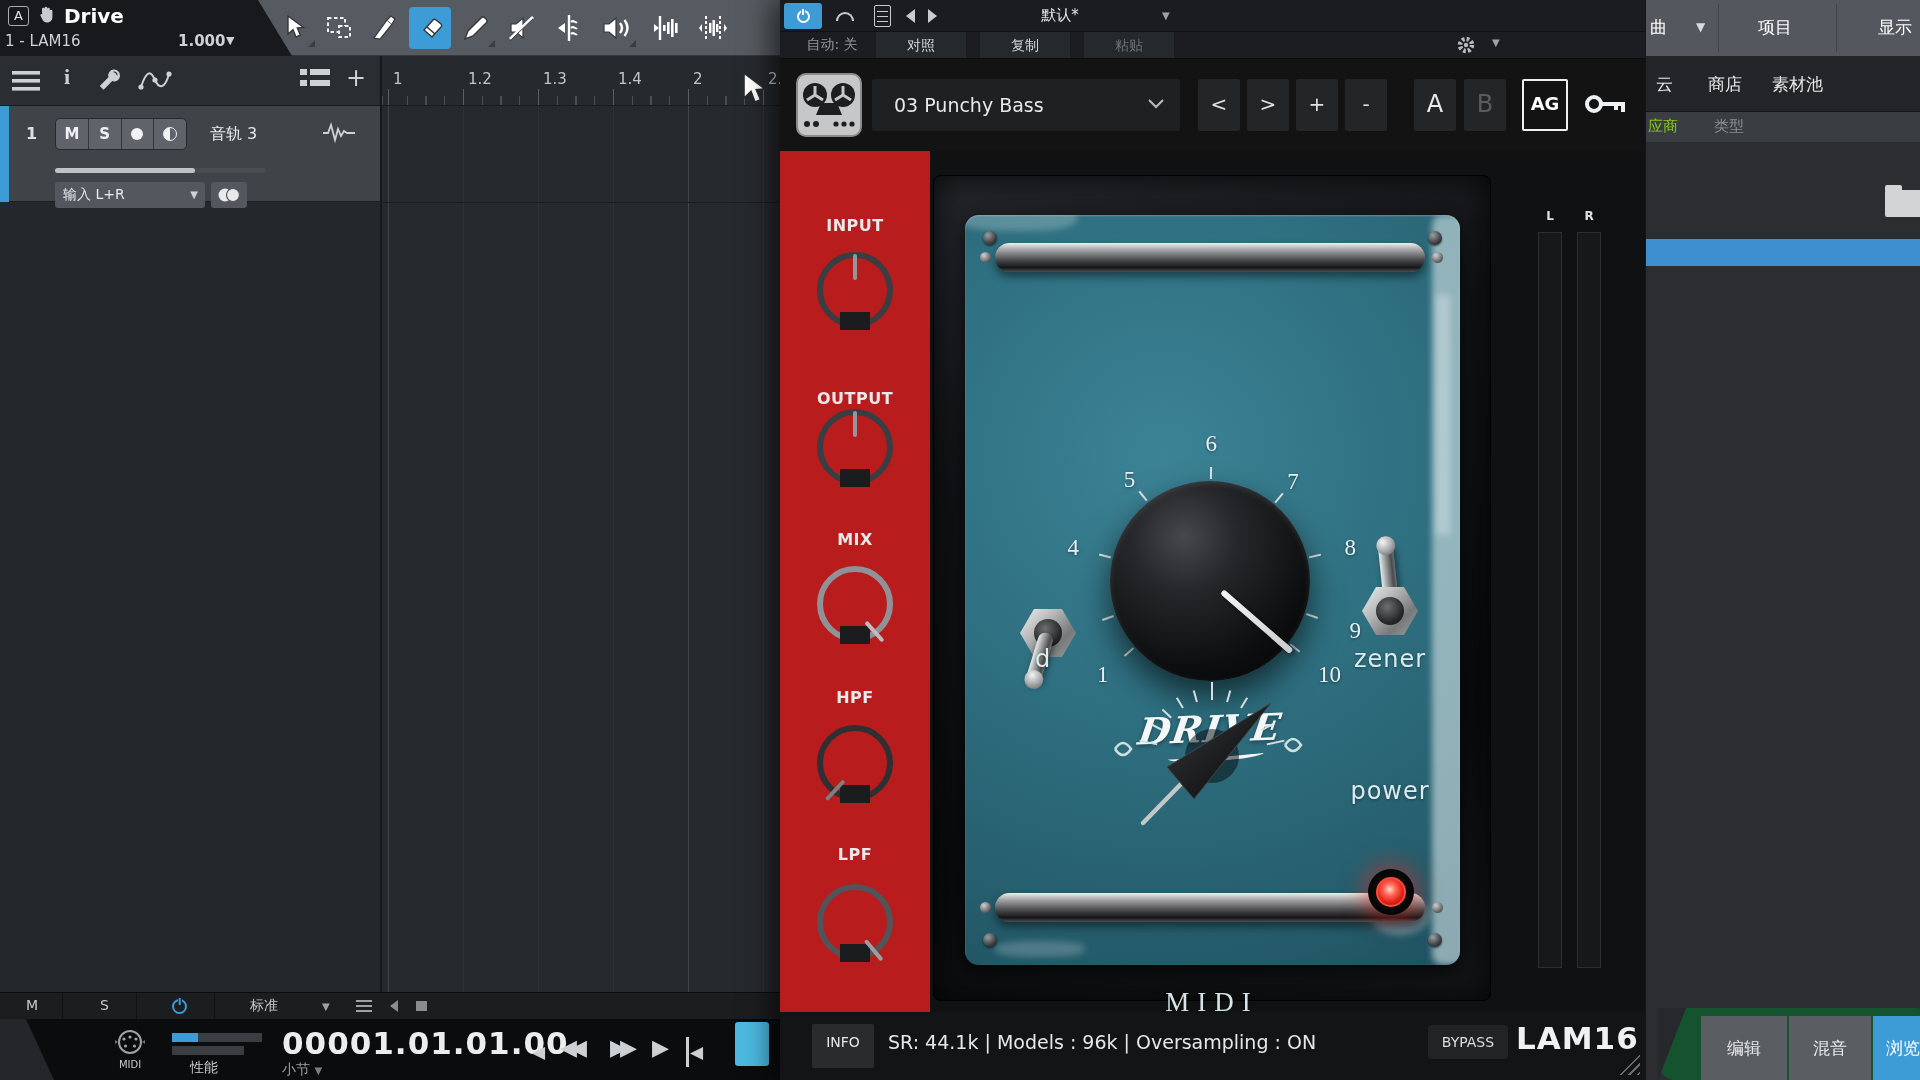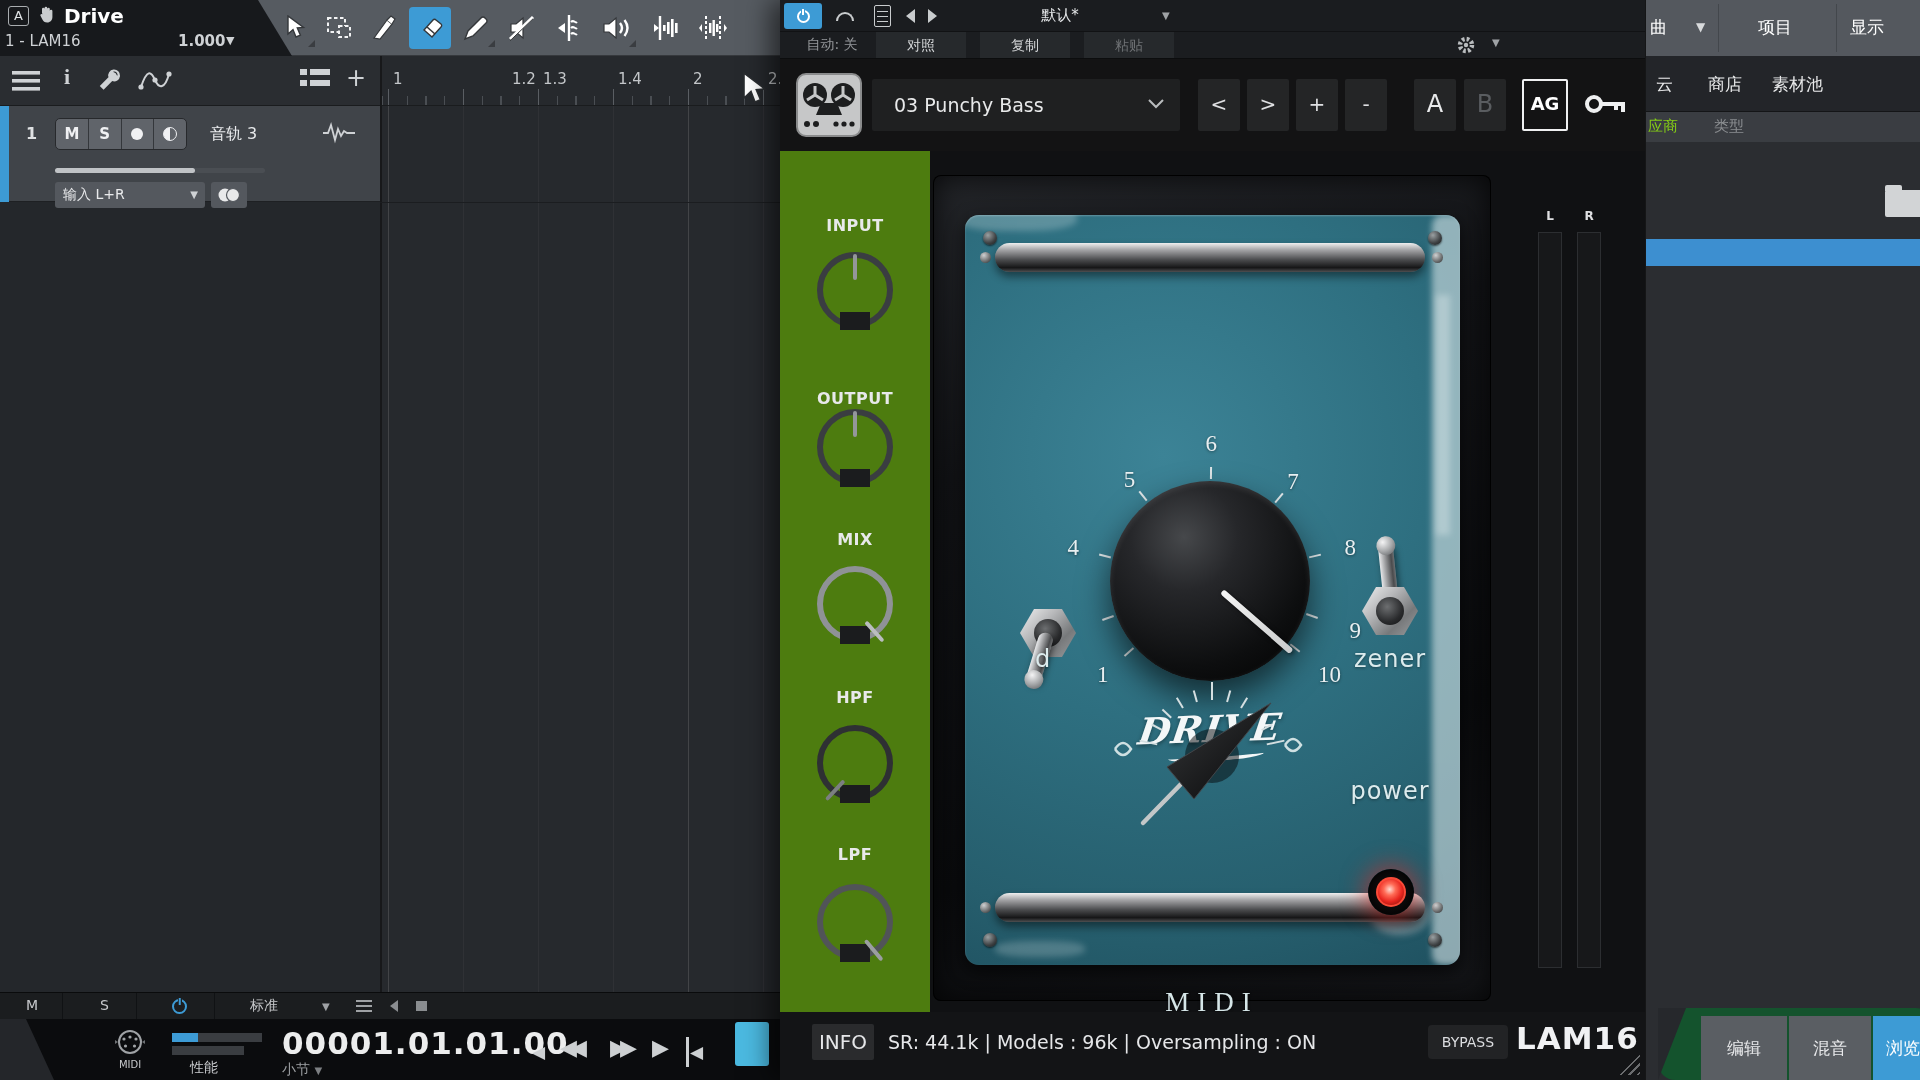--- a/index.html
+++ b/index.html
@@ -124,21 +124,21 @@
   #p-preset-name { left:22px; top:15px; font-size:19px; color:#e8e9ea; }
   #p-chevron { right:16px; top:20px; }
   .pb-btn { position:absolute; top:20px; width:42px; height:52px; background:#242526; border-radius:2px;
             color:#dfe0e2; font-size:20px; text-align:center; line-height:50px; }
   #ab-a { color:#e9eaeb; font-size:24px; } #ab-b { color:#5a5d60; font-size:24px; }
   #ag-btn { background:transparent; border:2px solid #eff0f1; color:#fff; font-size:18px; font-weight:bold; width:46px; line-height:46px; }
   #key-btn { background:transparent; }
 
   
   #p-body { left:0; top:151px; width:865px; height:861px; background:#101113; }
-  #p-leftcol { left:0; top:0; width:150px; height:861px; background:#4d7c0f; }
+  #p-leftcol { left:0; top:0; width:150px; height:861px; background:#b91c1c; }
   .knob-label { position:absolute; width:150px; text-align:center; font-size:16px; font-weight:bold; color:#e8e9ea; letter-spacing:.5px; }
   .ring-knob { position:absolute; left:37px; width:76px; height:76px; border-radius:50%; border-style:solid; border-width:6px; }
   .ring-gap { position:absolute; left:50%; bottom:-8px; transform:translateX(-50%); width:30px; height:18px; background:#1b1c1e; }
   .ring-ptr { position:absolute; left:50%; top:-4px; width:4px; height:26px; margin-left:-2px; border-radius:2px; transform-origin:50% 42px; }
 
   #pedal-bezel { left:153px; top:24px; width:558px; height:826px; border-radius:8px;
       background:linear-gradient(160deg,#232529 0%,#121316 30%,#0a0b0d 70%,#141518 100%);
       box-shadow:inset 0 0 0 1px #000, inset 0 0 30px rgba(0,0,0,.8); }
   #plate { left:185px; top:64px; width:495px; height:750px; border-radius:14px;
       background:radial-gradient(circle at 40% 32%, #3c8396 0%, #2e6f80 45%, #265e6d 80%, #1f5160 100%);
@@ -187,22 +187,22 @@
   
   #tone-label { left:332px; top:836px; width:200px; text-align:center; font-family:"Liberation Serif","DejaVu Serif",serif;
       font-size:27px; letter-spacing:8px; color:#d6e6e8; text-shadow:0 1px 3px rgba(0,0,0,.4); }
 
   
   .meter { position:absolute; top:81px; width:24px; height:736px; background:#17181a; border:1px solid #2c2e31; }
   .meter-label { position:absolute; top:58px; width:24px; text-align:center; font-size:12px; font-weight:bold; color:#dfe0e2; }
 
   
   #p-footer { left:0; top:1012px; width:865px; height:68px; background:#131416; }
-  #info-btn { left:32px; top:12px; width:62px; height:36px; background:#2a2b2d; border-radius:2px;
-      text-align:center; line-height:36px; font-size:20px; color:#e6e7e9; }
+  #info-btn { left:32px; top:12px; width:62px; height:44px; background:#2a2b2d; border-radius:2px;
+      text-align:center; line-height:36px; font-size:14px; color:#e6e7e9; }
   #status-text { left:108px; top:12px; height:36px; line-height:36px; font-size:19px; color:#e6e7e9; }
   #bypass-btn { left:648px; top:13px; width:80px; height:34px; background:#222325; border-radius:4px;
       text-align:center; line-height:34px; font-size:14px; color:#dcdde0; }
   #brand { left:736px; top:8px; font-size:31px; font-weight:bold; color:#f0f1f3; letter-spacing:1px; }
   #grip { right:5px; bottom:5px; width:26px; height:26px;
       background:repeating-linear-gradient(135deg,transparent 0 4px,#6a6c6e 4px 6px); clip-path:polygon(100% 0,100% 100%,0 100%); }
 
   
   #right-panel { left:1645px; top:0; width:275px; height:1080px; background:#2b2d31; border-left:1px solid #151617; z-index:9; overflow:hidden; }
   #rp-top { left:0; top:0; width:275px; height:56px; background:#54585e; }
@@ -364,21 +364,21 @@
           </g>
         </svg>
     </div>
     <div class="abs" id="add-glyph">+</div>
   </div>
 
   <div class="abs" id="ruler">
     <div class="abs" id="ruler-marks"></div>
   <span class="ruler-tick" style="left: 11px;">1</span>
       <span class="beat-line" style="left: 6px;"></span>
-      <span class="ruler-tick" style="left: 86px; margin-left: 44px;">1.2</span>
+      <span class="ruler-tick" style="left: 86px;">1.2</span>
       <span class="beat-line" style="left: 81px;"></span>
       <span class="ruler-tick" style="left: 161px;">1.3</span>
       <span class="beat-line" style="left: 156px;"></span>
       <span class="ruler-tick" style="left: 236px;">1.4</span>
       <span class="beat-line" style="left: 231px;"></span>
       <span class="ruler-tick" style="left: 311px;">2</span>
       <span class="beat-line" style="left: 306px;"></span>
       <span class="ruler-tick" style="left: 386px;">2.2</span>
       <span class="beat-line" style="left: 381px;"></span>
     </div>
@@ -680,21 +680,21 @@
       <span class="abs" id="brand">LAM16</span>
       <span class="abs" id="grip"></span>
     </div>
   </div>
 
   <div class="abs" id="right-panel">
     <div class="abs" id="rp-top">
       <span class="rp-top-label" style="left:4px">曲</span>
       <span class="abs" id="rp-top-arrow">▼</span>
       <span class="rp-top-label" style="left:112px">项目</span>
-      <span class="rp-top-label" style="left:204px">显示</span>
+      <span class="rp-top-label" style="left:232px">显示</span>
       <span class="rp-top-sep" style="left:72px"></span>
         <span class="rp-top-sep" style="left:190px"></span>
     </div>
     <div class="abs" id="rp-tabs">
       <span class="rp-tab" style="left:10px">云</span>
       <span class="rp-tab" style="left:62px">商店</span>
       <span class="rp-tab" style="left:126px">素材池</span>
     </div>
     <div class="abs" id="rp-filter">
       <span class="rp-filter-label" style="left:2px;color:#84cc16">应商</span>

